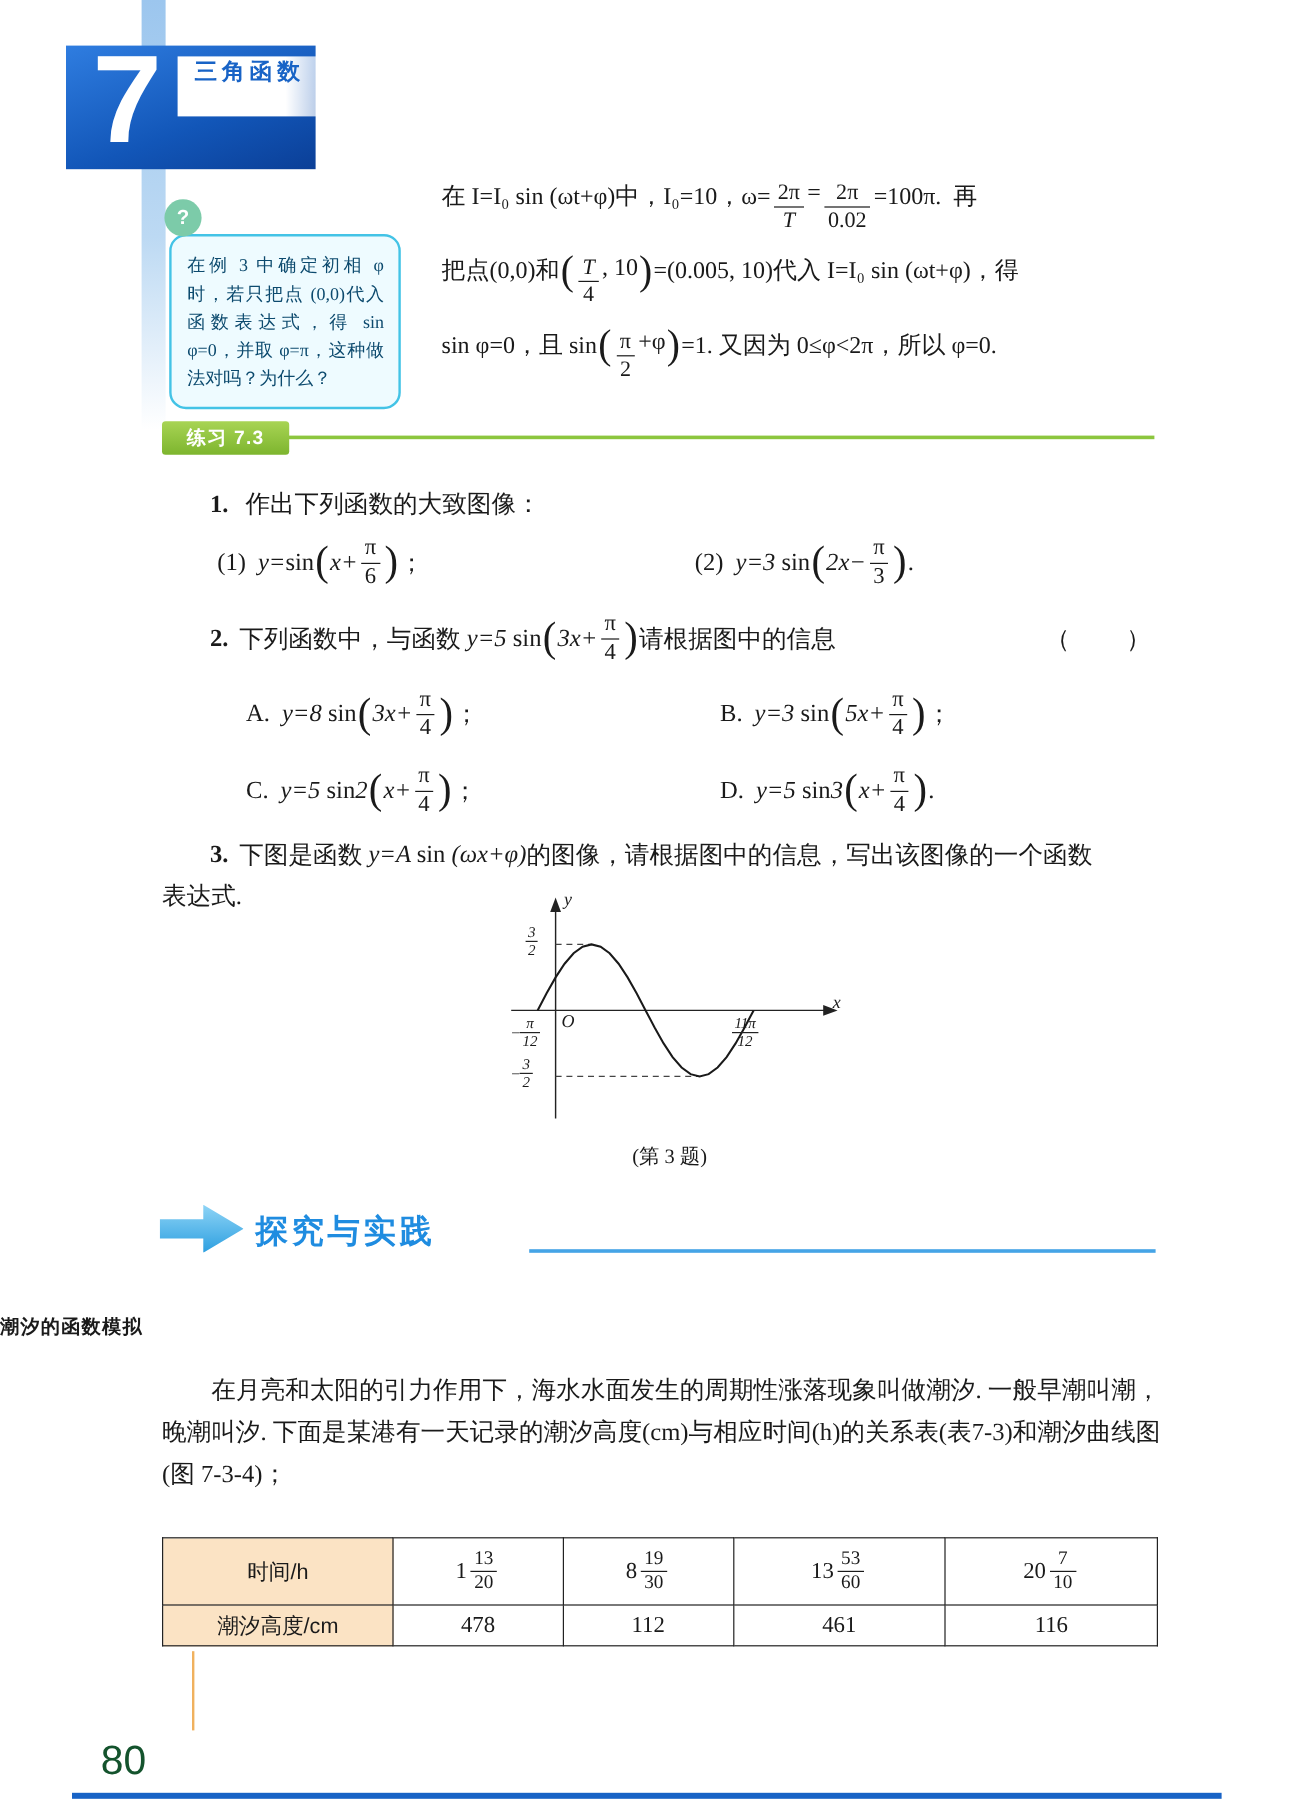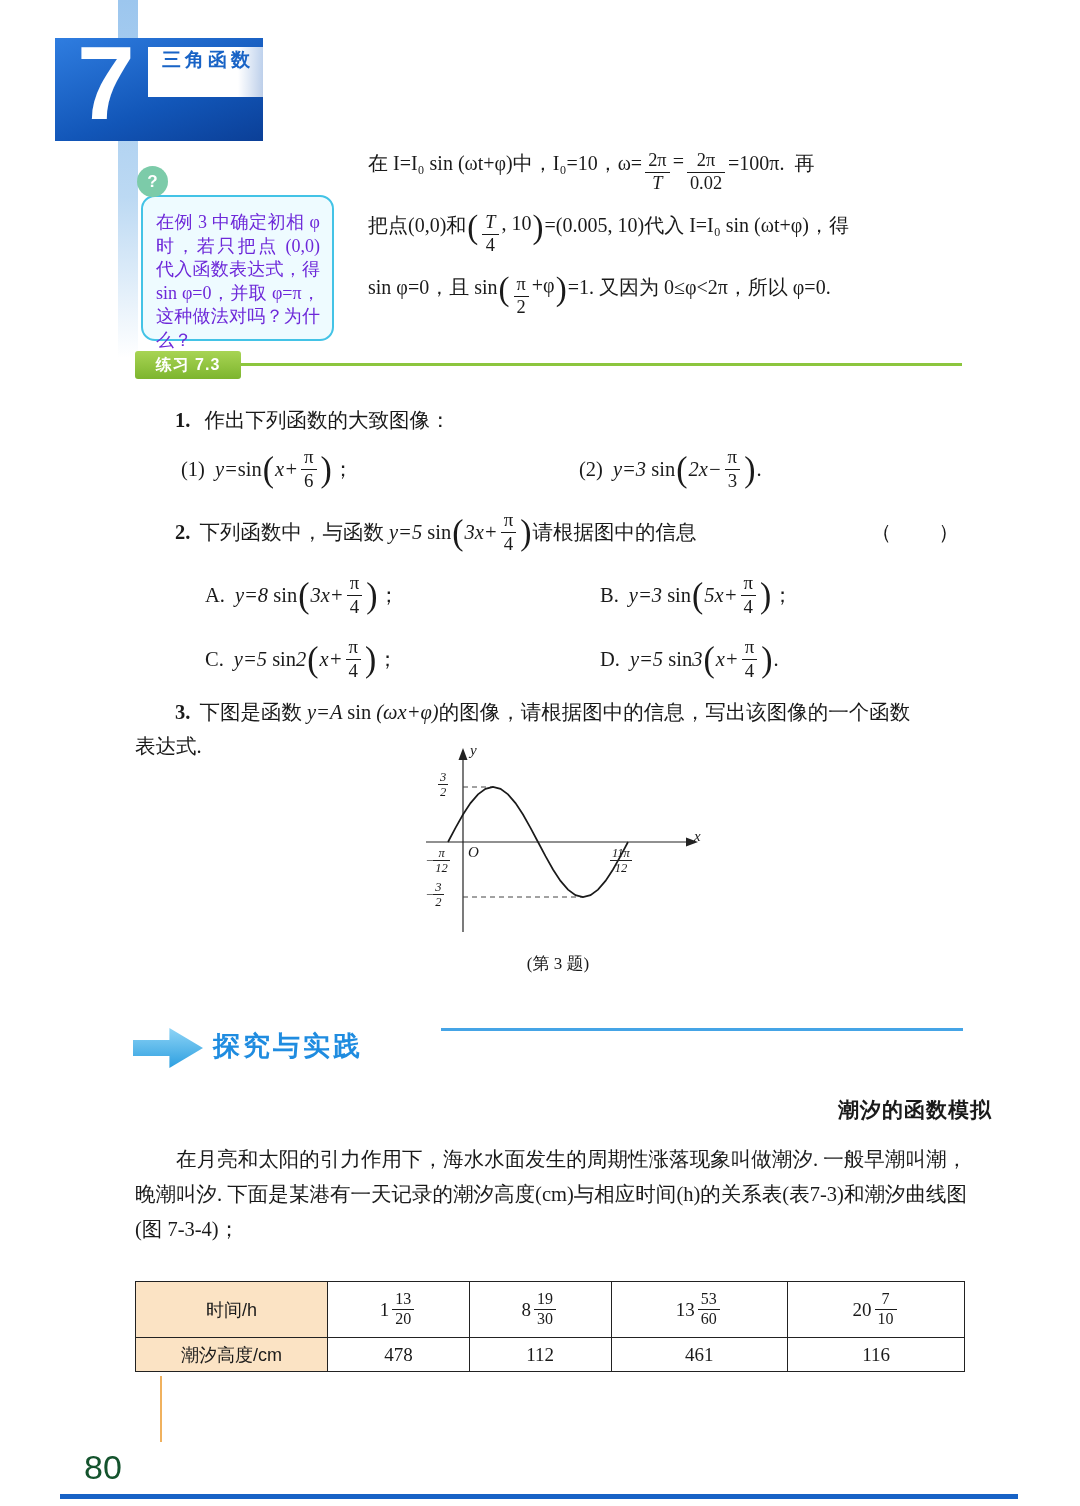--- a/index.html
+++ b/index.html
@@ -19,21 +19,21 @@
     background:linear-gradient(to right,#ffffff 0%,#ffffff 50%,rgba(255,255,255,0) 100%);
     display:flex;align-items:flex-start;padding-left:14px;}
   .chapter-title{color:#1863c6;font-weight:bold;font-size:19px;letter-spacing:4px;}
 
   
   .q-circle{position:absolute;left:137px;top:166px;width:31px;height:31px;border-radius:50%;
     background:#7ccba9;color:#fff;font-weight:bold;font-size:17px;
     display:flex;align-items:center;justify-content:center;z-index:2;}
   .bubble-box{position:absolute;left:141px;top:195px;width:193px;height:146px;border:2px solid #43c3e6;
     border-radius:14px;background:#eefbff;padding:14px 12px 10px 13px;z-index:1;}
-  .bubble-text{font-size:18px;line-height:23.5px;color:#6d28d9;text-align:justify;}
+  .bubble-text{font-size:15px;line-height:23.5px;color:#0c4a6e;text-align:justify;}
 
   
   .frac{display:inline-block;vertical-align:middle;text-align:center;margin:0 3px;font-size:0.92em;line-height:1.18;}
   .frac .num{display:block;border-bottom:1.4px solid currentColor;padding:0 3px;}
   .frac .den{display:block;padding:0 3px;}
   .bp{display:inline-block;vertical-align:middle;font-size:1.65em;line-height:0.95;font-weight:400;font-style:normal;margin:0 1px;transform:scaleY(1.05);}
   .fm{display:inline-flex;align-items:center;font-family:"Liberation Serif","DejaVu Serif",serif;}
   .it{font-style:italic;}
   .fn{font-style:normal;}
 
@@ -65,26 +65,26 @@
   .graph-wrap{position:absolute;left:408px;top:742px;width:300px;height:240px;}
   .graph-wrap svg{position:absolute;left:0;top:0;}
   .glabel{position:absolute;font-size:15px;font-style:italic;}
   .gcomb{position:absolute;display:flex;align-items:center;font-size:13px;}
   .gfrac{display:inline-block;text-align:center;font-size:12.5px;line-height:1.15;font-style:italic;}
   .gfrac .gn{display:block;border-bottom:1px solid #222;padding:0 2px;}
   .gfrac .gd{display:block;padding:0 2px;}
   .gcaption{position:absolute;top:210px;left:0;width:100%;text-align:center;font-size:17px;}
 
   
-  .explore-header{position:absolute;left:133px;top:1028px;width:830px;height:48px;display:flex;align-items:flex-start;}
+  .explore-header{position:absolute;left:133px;top:996px;width:830px;height:48px;display:flex;align-items:flex-end;}
   .explore-arrow{width:70px;height:40px;background:linear-gradient(to bottom,#8ed4f6,#2d9fe0);
     clip-path:polygon(0 30%,52% 30%,52% 0,100% 50%,52% 100%,52% 70%,0 70%);}
   .explore-title{font-size:27px;font-weight:bold;color:#1f8ce0;letter-spacing:3px;margin-left:10px;}
   .blue-line{flex:1;height:3px;background:#45a4e6;margin-left:78px;}
-  .sub-title{position:absolute;top:1096px;left:0;width:992px;text-align:right;font-weight:bold;font-size:21px;letter-spacing:1px;}
+  .sub-title{position:absolute;top:1096px;left:0;width:992px;text-align:left;font-weight:bold;font-size:16px;letter-spacing:1px;}
   .tide-para{position:absolute;left:135px;top:1142px;width:832px;font-size:20.5px;line-height:35px;text-align:justify;text-indent:2em;}
 
   
   .table-caption{position:absolute;top:1256px;left:0;width:1080px;text-align:center;font-weight:bold;font-size:16px;}
   .tide-table{position:absolute;left:135px;top:1281px;width:830px;border-collapse:collapse;font-size:19px;}
   .tide-table th,.tide-table td{border:1.5px solid #222;text-align:center;vertical-align:middle;}
   .tide-table .rowhead{background:#fbe3c4;font-weight:normal;font-size:18px;width:192px;}
   .time-row{height:56px;}
   .height-row{height:34px;}
   .mix{display:inline-flex;align-items:center;white-space:pre;}

